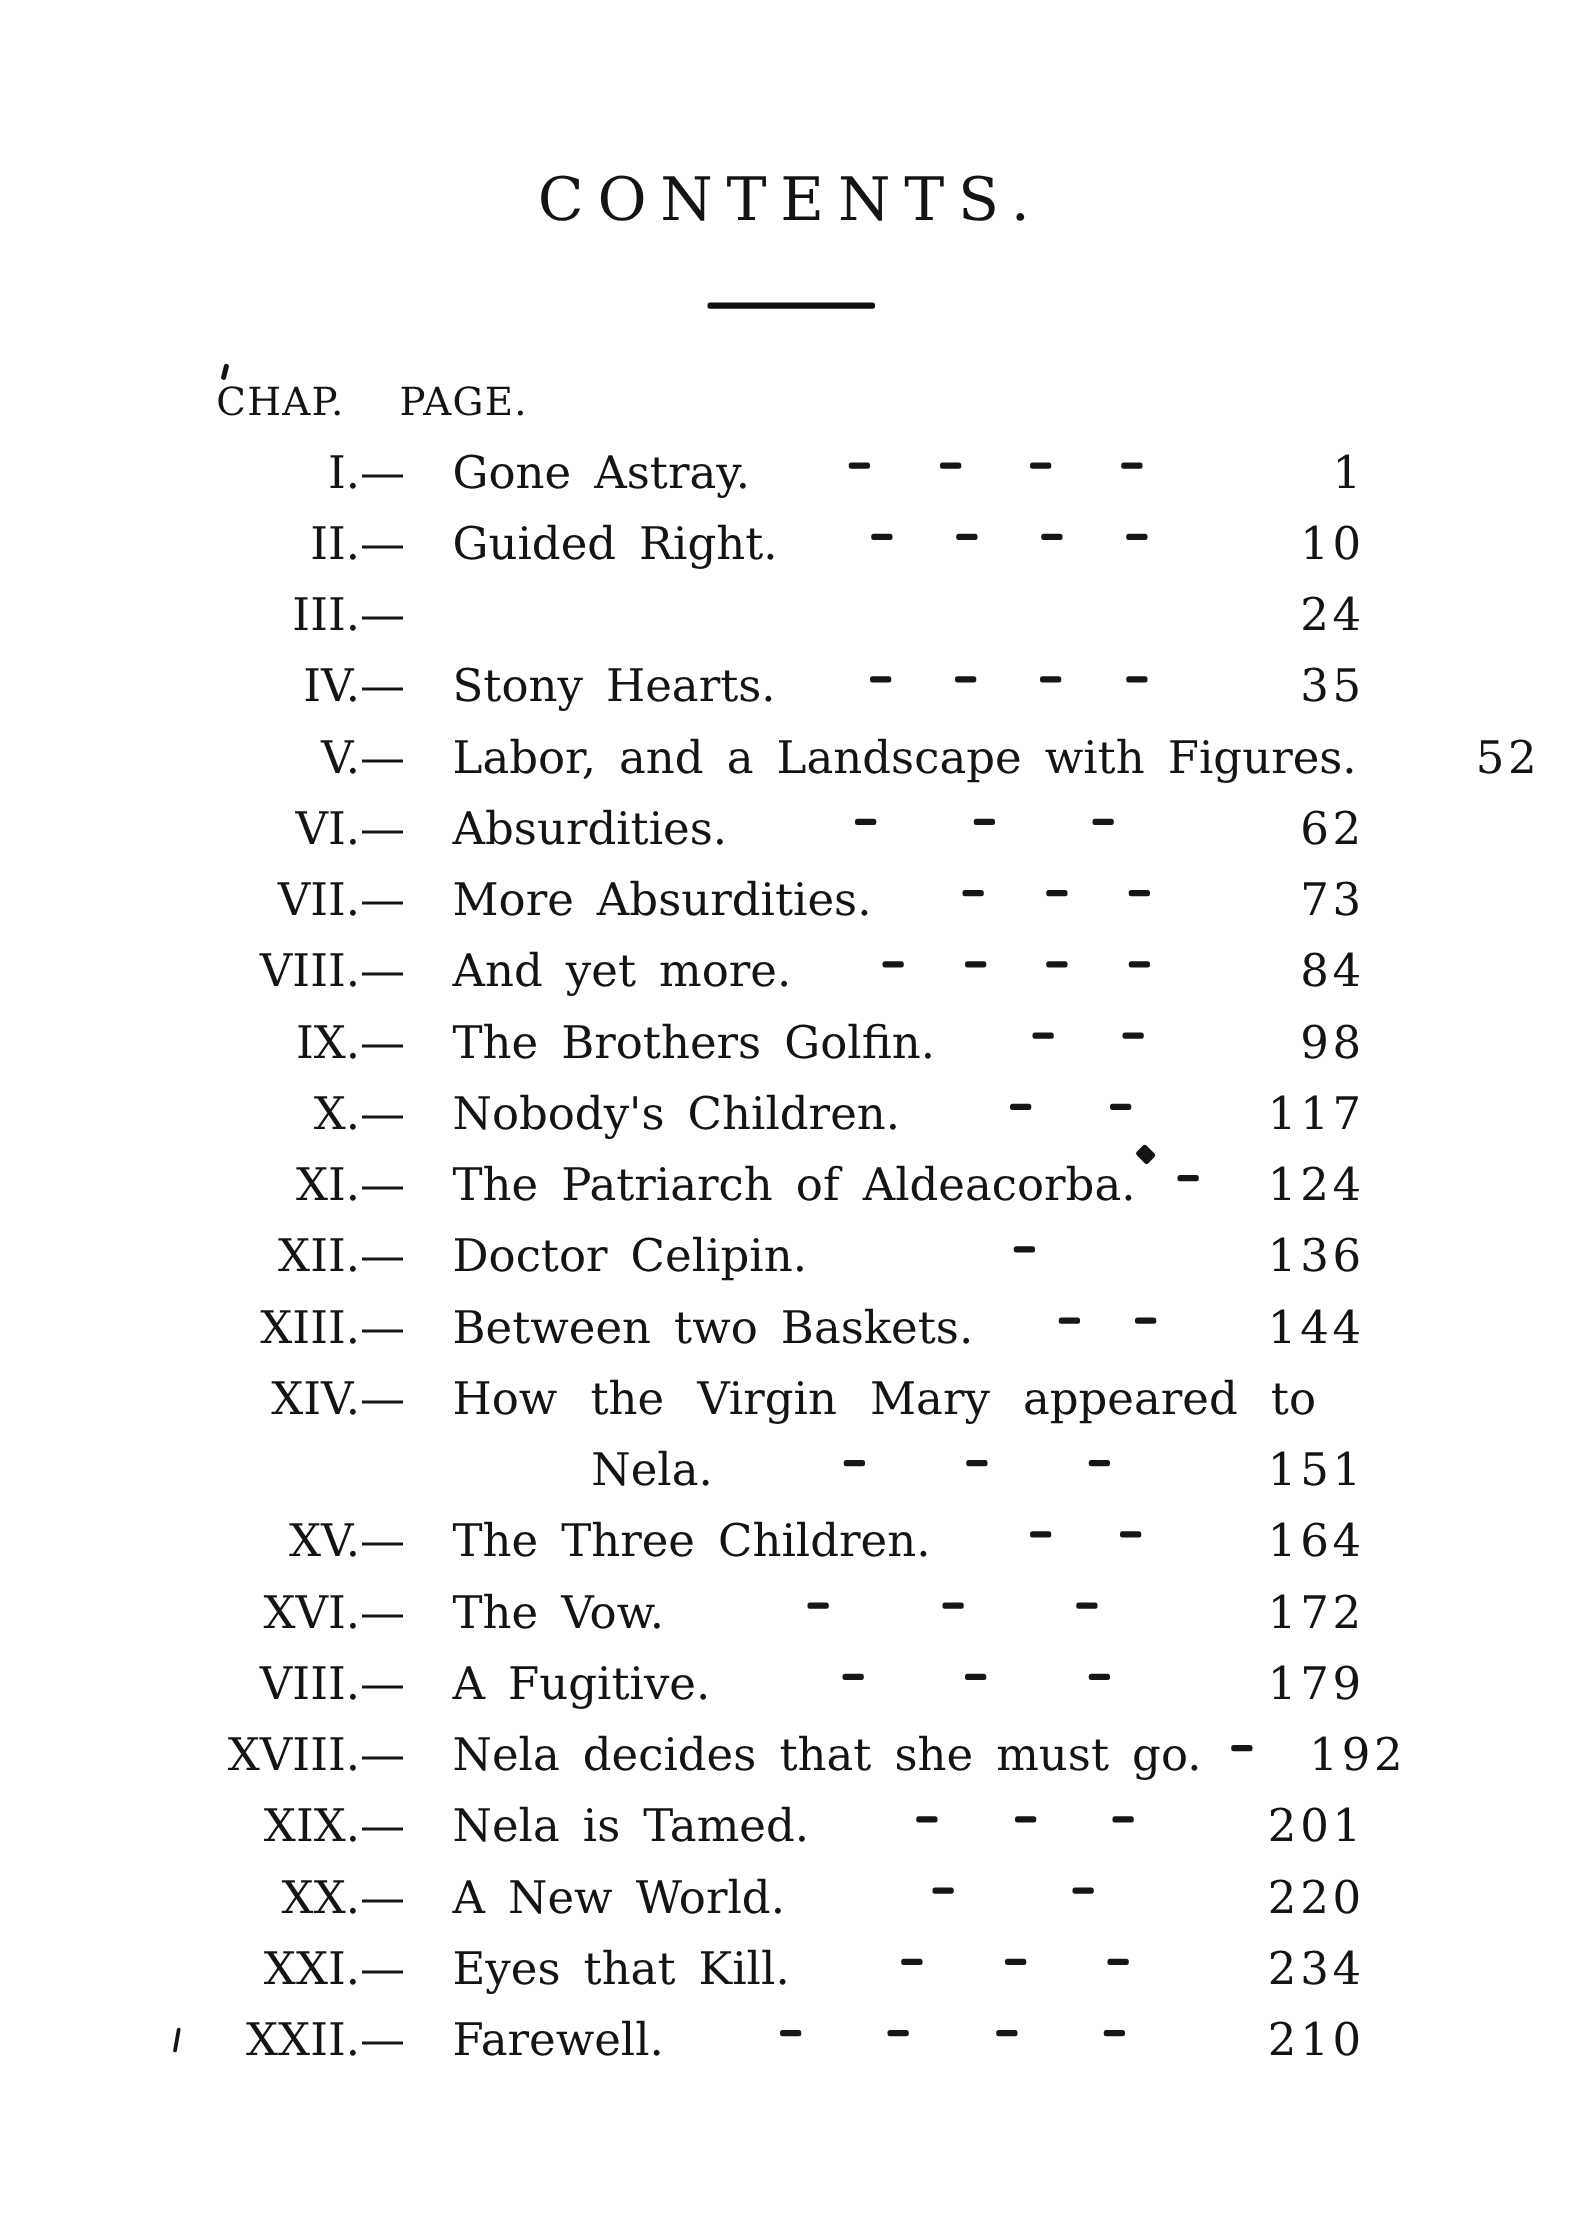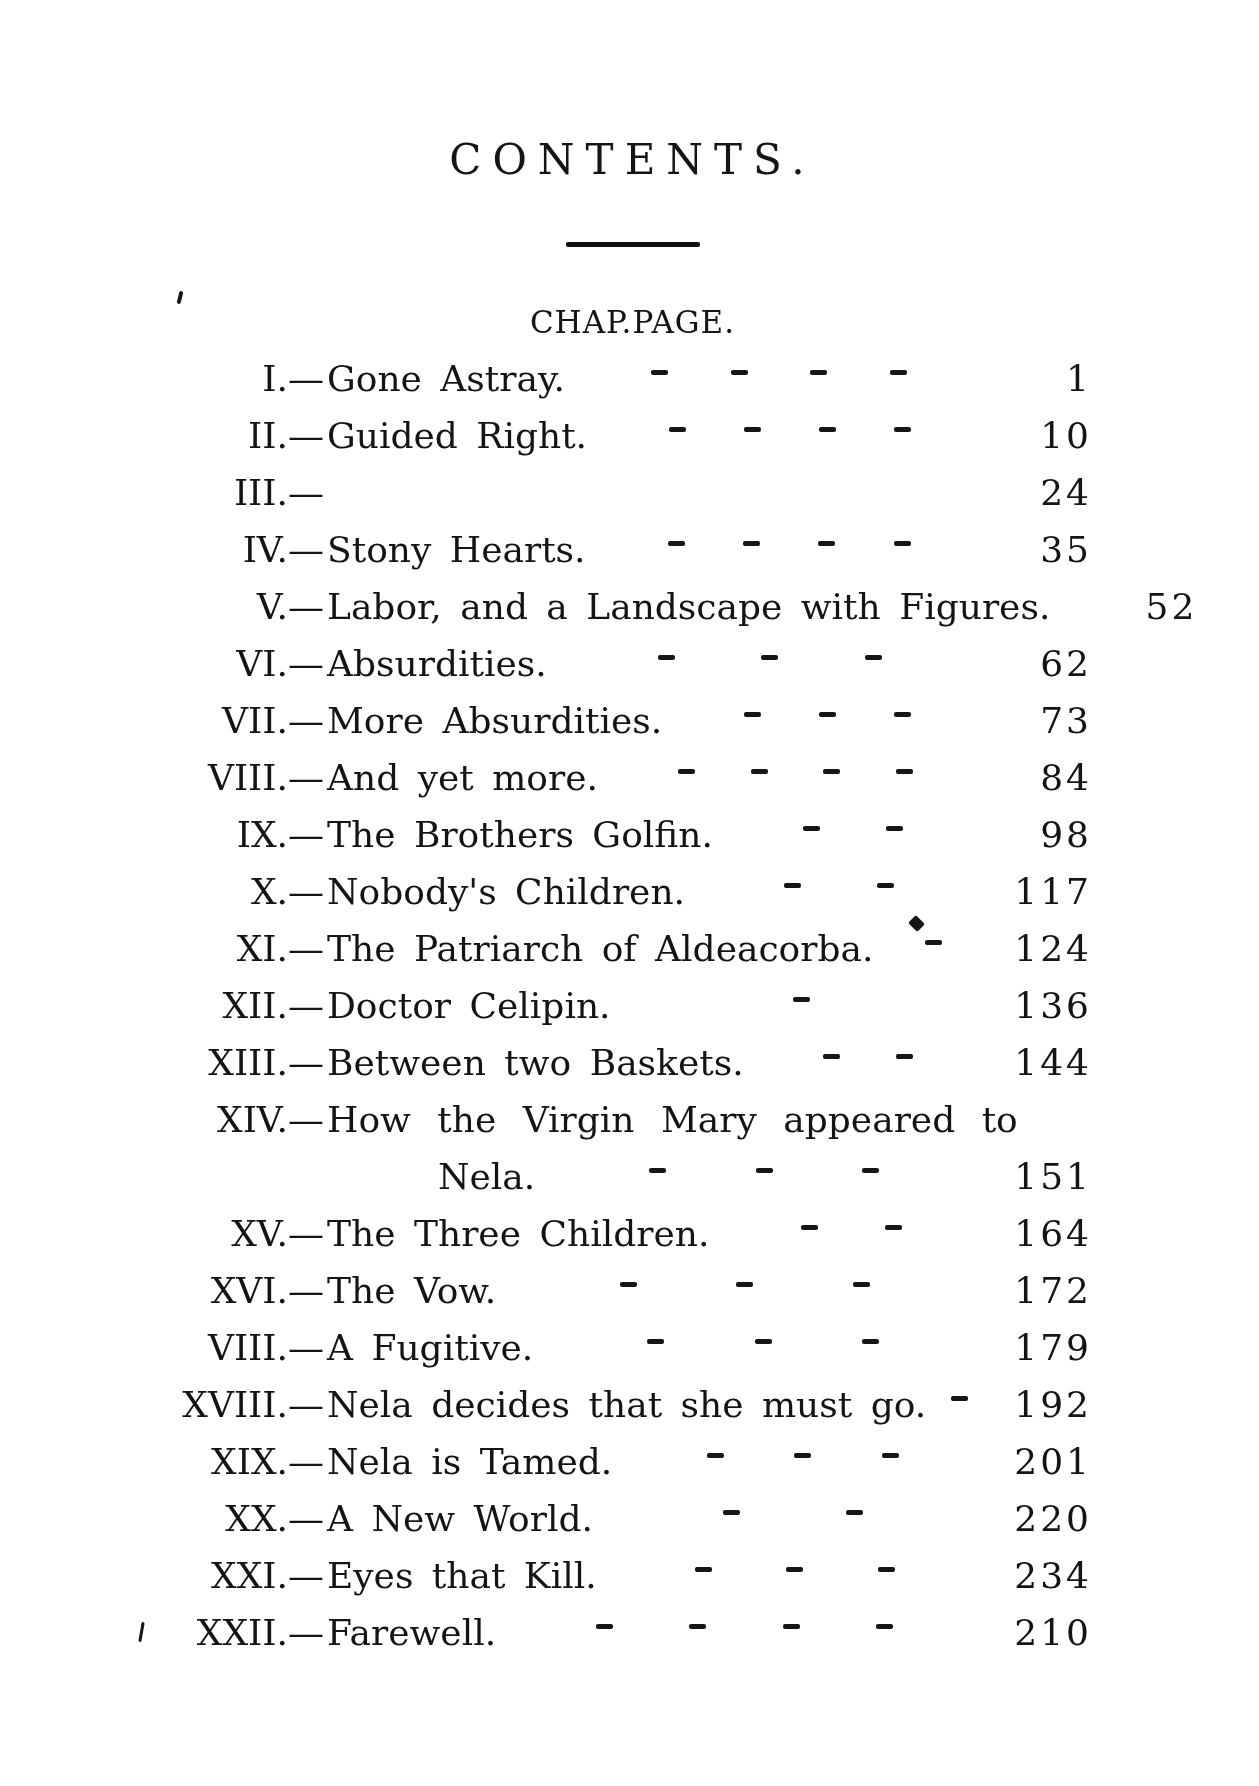--- a/index.html
+++ b/index.html
@@ -13,38 +13,39 @@
   }
   .page { position: absolute; inset: 0; background: #ffffff; }
   .content {
     position: absolute;
     left: 173px; top: 0;
     width: 919px;
   }
   .doc-title {
     margin-top: 134px;
     text-align: center;
-    font-size: 42px;
+    font-size: 48px;
     letter-spacing: 11px;
     line-height: 52px;
     white-space: nowrap;
   }
   .title-rule {
     width: 134px; height: 5px;
     background: #101010;
     margin: 56px auto 0 auto;
     border-radius: 2px;
   }
   .toc-header {
     margin-top: 55px;
     display: flex;
-    justify-content: center;
+    justify-content: flex-start;
     font-size: 31px;
     line-height: 40px;
     letter-spacing: 1px;
+    gap: 44px;
   }
   .toc-rows { margin-top: 8px; }
   .toc-row {
     height: 57px;
     line-height: 57px;
     font-size: 36px;
     display: flex;
     align-items: baseline;
     white-space: nowrap;
   }
@@ -54,20 +55,21 @@
     text-align: right;
   }
   .mdash {
     flex: none;
     display: inline-block;
     padding-right: 3px;
   }
   .chap-title {
     flex: none;
     word-spacing: 7px;
+    margin-left: 35px;
   }
   .chap-title.wide { word-spacing: 15px; text-align: center; }
   .wrap-indent { flex: none; width: 265px; }
   .leaders {
     flex: 1;
     align-self: center;
     display: flex;
     justify-content: space-evenly;
     align-items: center;
     height: 8px;

